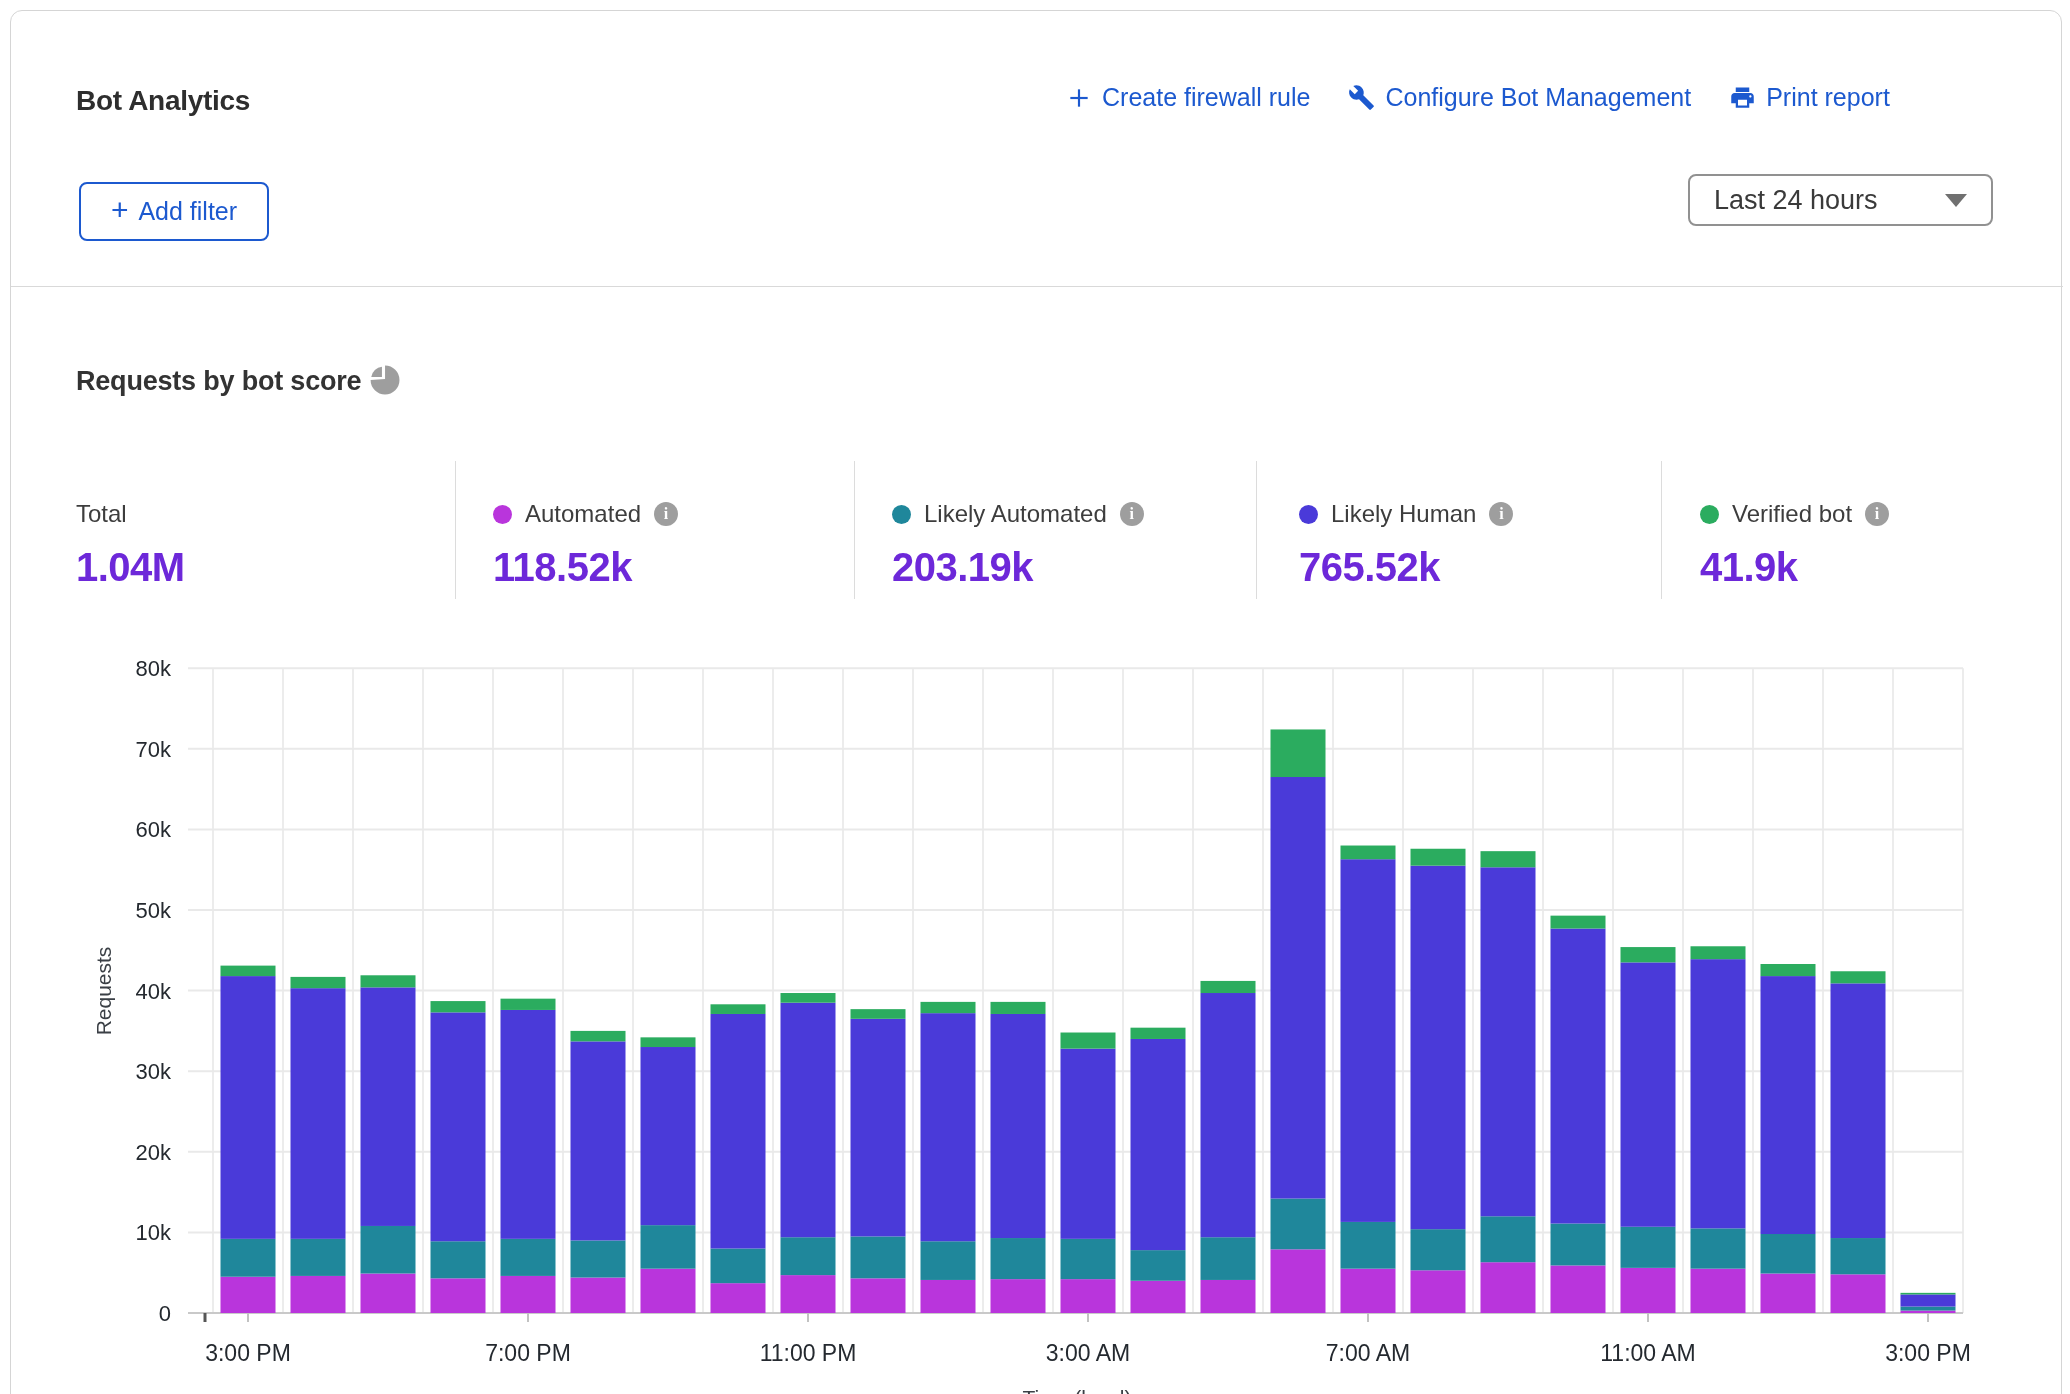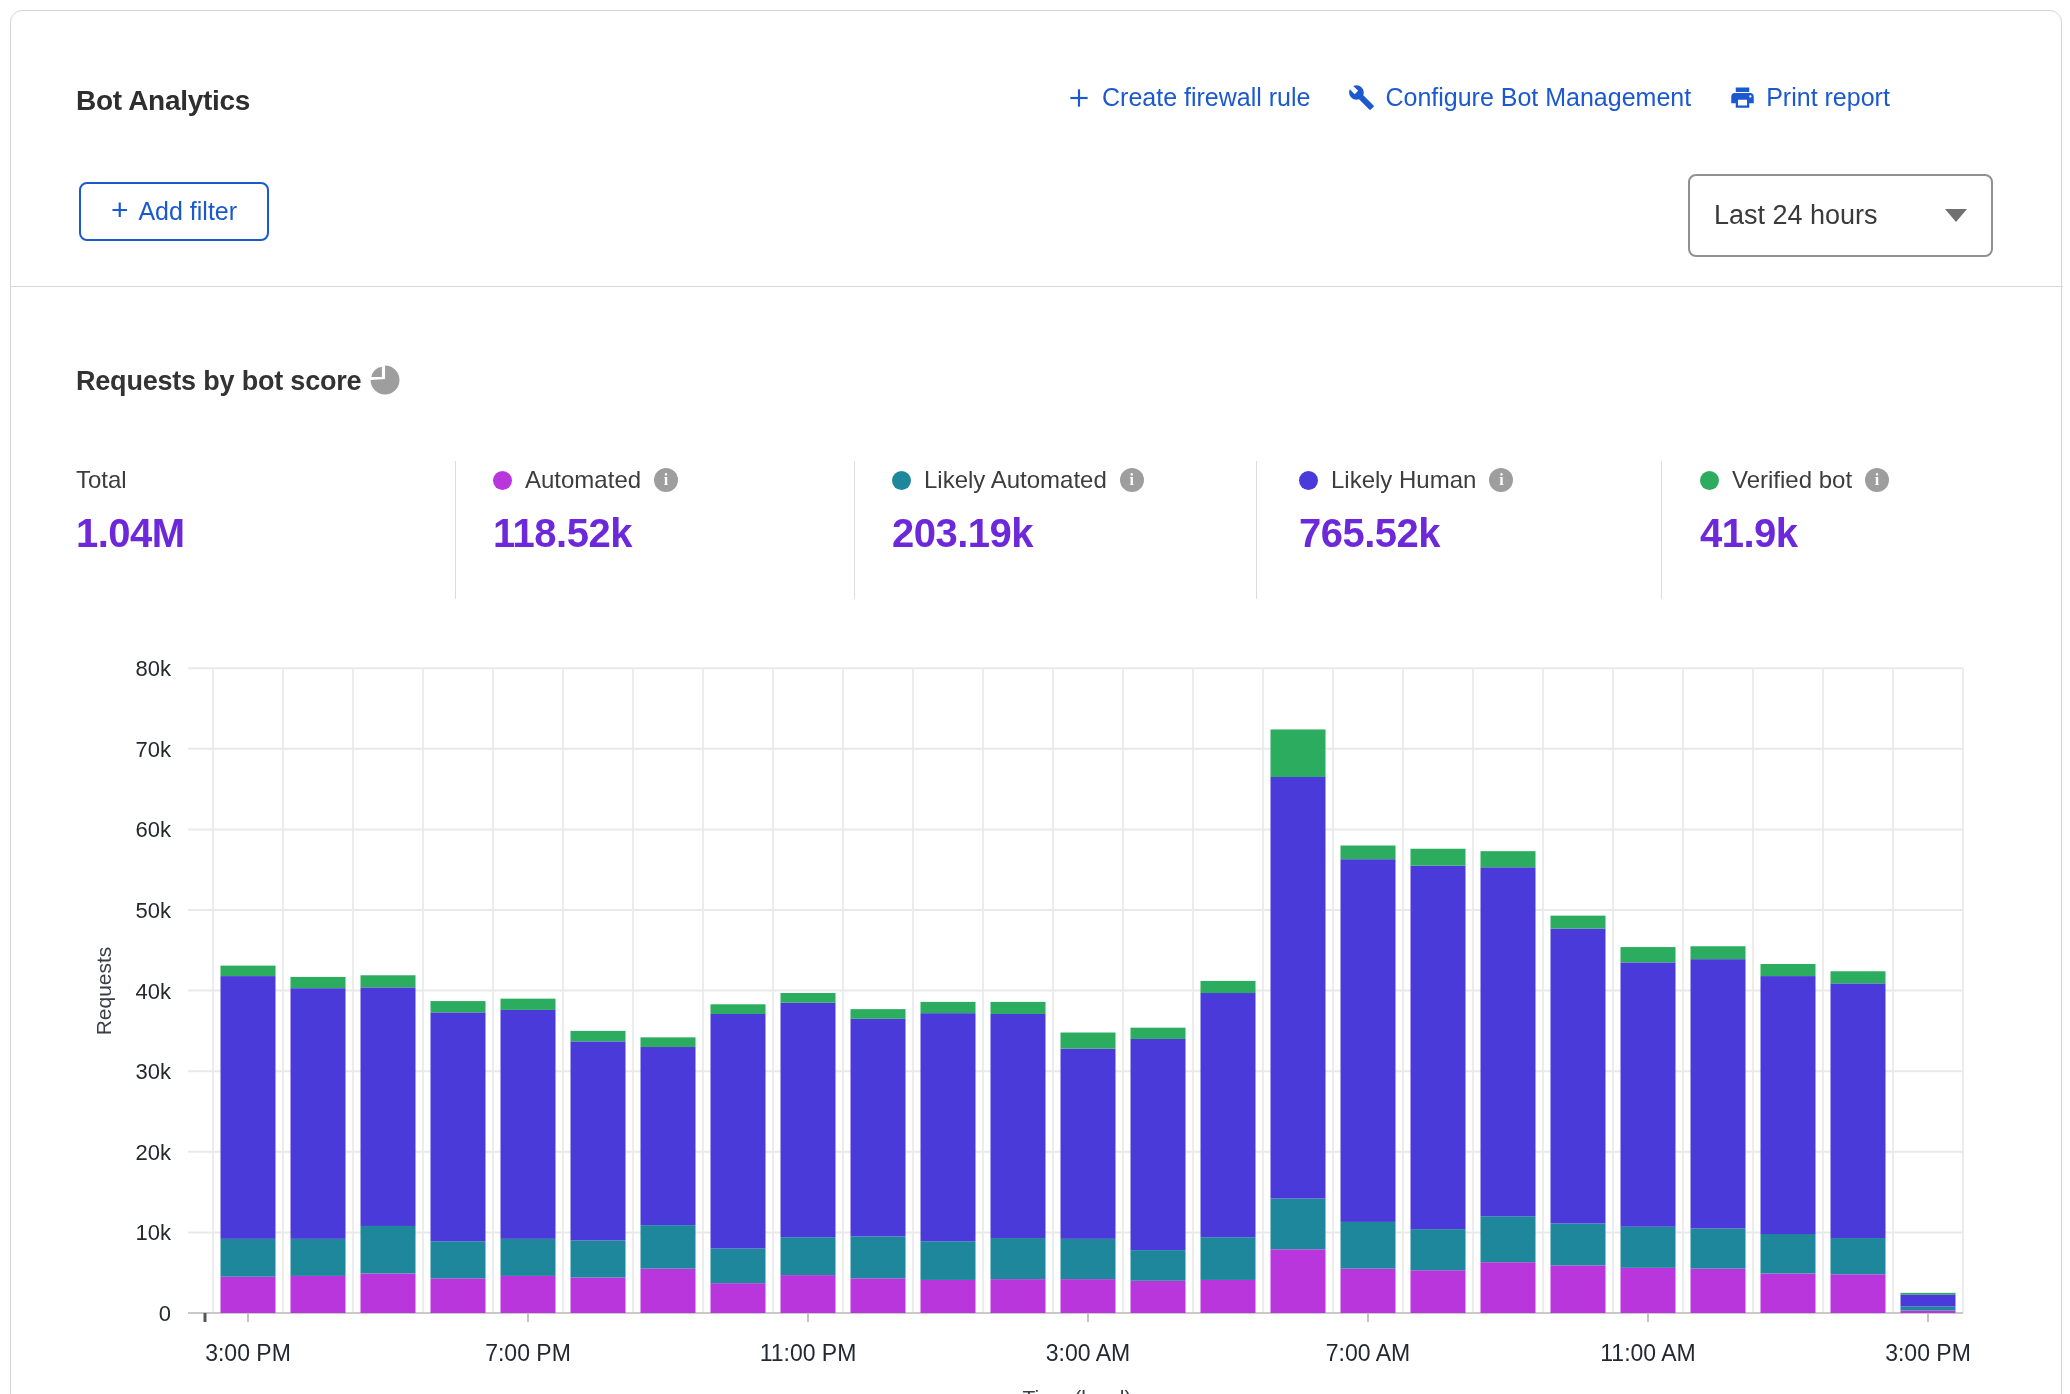--- a/index.html
+++ b/index.html
@@ -24,35 +24,35 @@
   }
   .action-link svg { display: block; }
   .add-filter-btn {
     position: absolute; left: 68px; top: 171px; width: 190px; height: 59px;
     border: 2px solid #1c59cf; border-radius: 8px; background: #fff;
     color: #1c59cf; font-size: 25px; font-family: inherit;
     display: flex; align-items: center; justify-content: center; gap: 10px; cursor: pointer;
   }
   .add-filter-btn .plus { font-size: 30px; font-weight: 400; margin-top: -3px; }
   .time-range {
-    position: absolute; left: 1677px; top: 163px; width: 305px; height: 83px;
+    position: absolute; left: 1677px; top: 163px; width: 305px; height: 52px;
     border: 2px solid #919191; border-radius: 8px; background: #fff;
     display: flex; align-items: center; padding: 12px 24px; cursor: pointer;
   }
   .time-range .tr-label { font-size: 27px; color: #3a3a3a; flex: 1; }
   .chevron-down {
     width: 0; height: 0; border-left: 11px solid transparent;
     border-right: 11px solid transparent; border-top: 13px solid #707070;
   }
   .header-divider { position: absolute; left: 0px; top: 275px; width: 2052px; height: 1px; background: #d9d9d9; }
   .section-heading-row { position: absolute; left: 65px; top: 352px; display: flex; align-items: center; gap: 6px; }
   .section-heading { font-size: 27px; font-weight: 700; color: #333; letter-spacing: -0.2px; }
   .stats-row { position: absolute; left: 0; top: 0; }
   .stat-col { position: absolute; top: 452px; }
-  .stat-label-row { display: flex; align-items: center; gap: 13px; height: 34px; }
+  .stat-label-row { display: flex; align-items: center; gap: 13px; height: 34px; margin-top: 34px; }
   .legend-dot { width: 19px; height: 19px; border-radius: 50%; flex: none; }
   .stat-label { font-size: 24px; color: #3d3d3d; white-space: nowrap; }
   .info-icon {
     width: 24px; height: 24px; border-radius: 50%; background: #9e9e9e; flex: none;
     color: #fff; font-size: 16px; font-weight: 700; display: flex;
     align-items: center; justify-content: center; font-family: "Liberation Serif", serif;
     cursor: pointer;
   }
   .stat-value { margin-top: 14px; font-size: 40px; font-weight: 700; color: #6d28d9; letter-spacing: -0.5px; }
   .stat-divider { position: absolute; top: 450px; width: 1px; height: 138px; background: #dcdcdc; }

